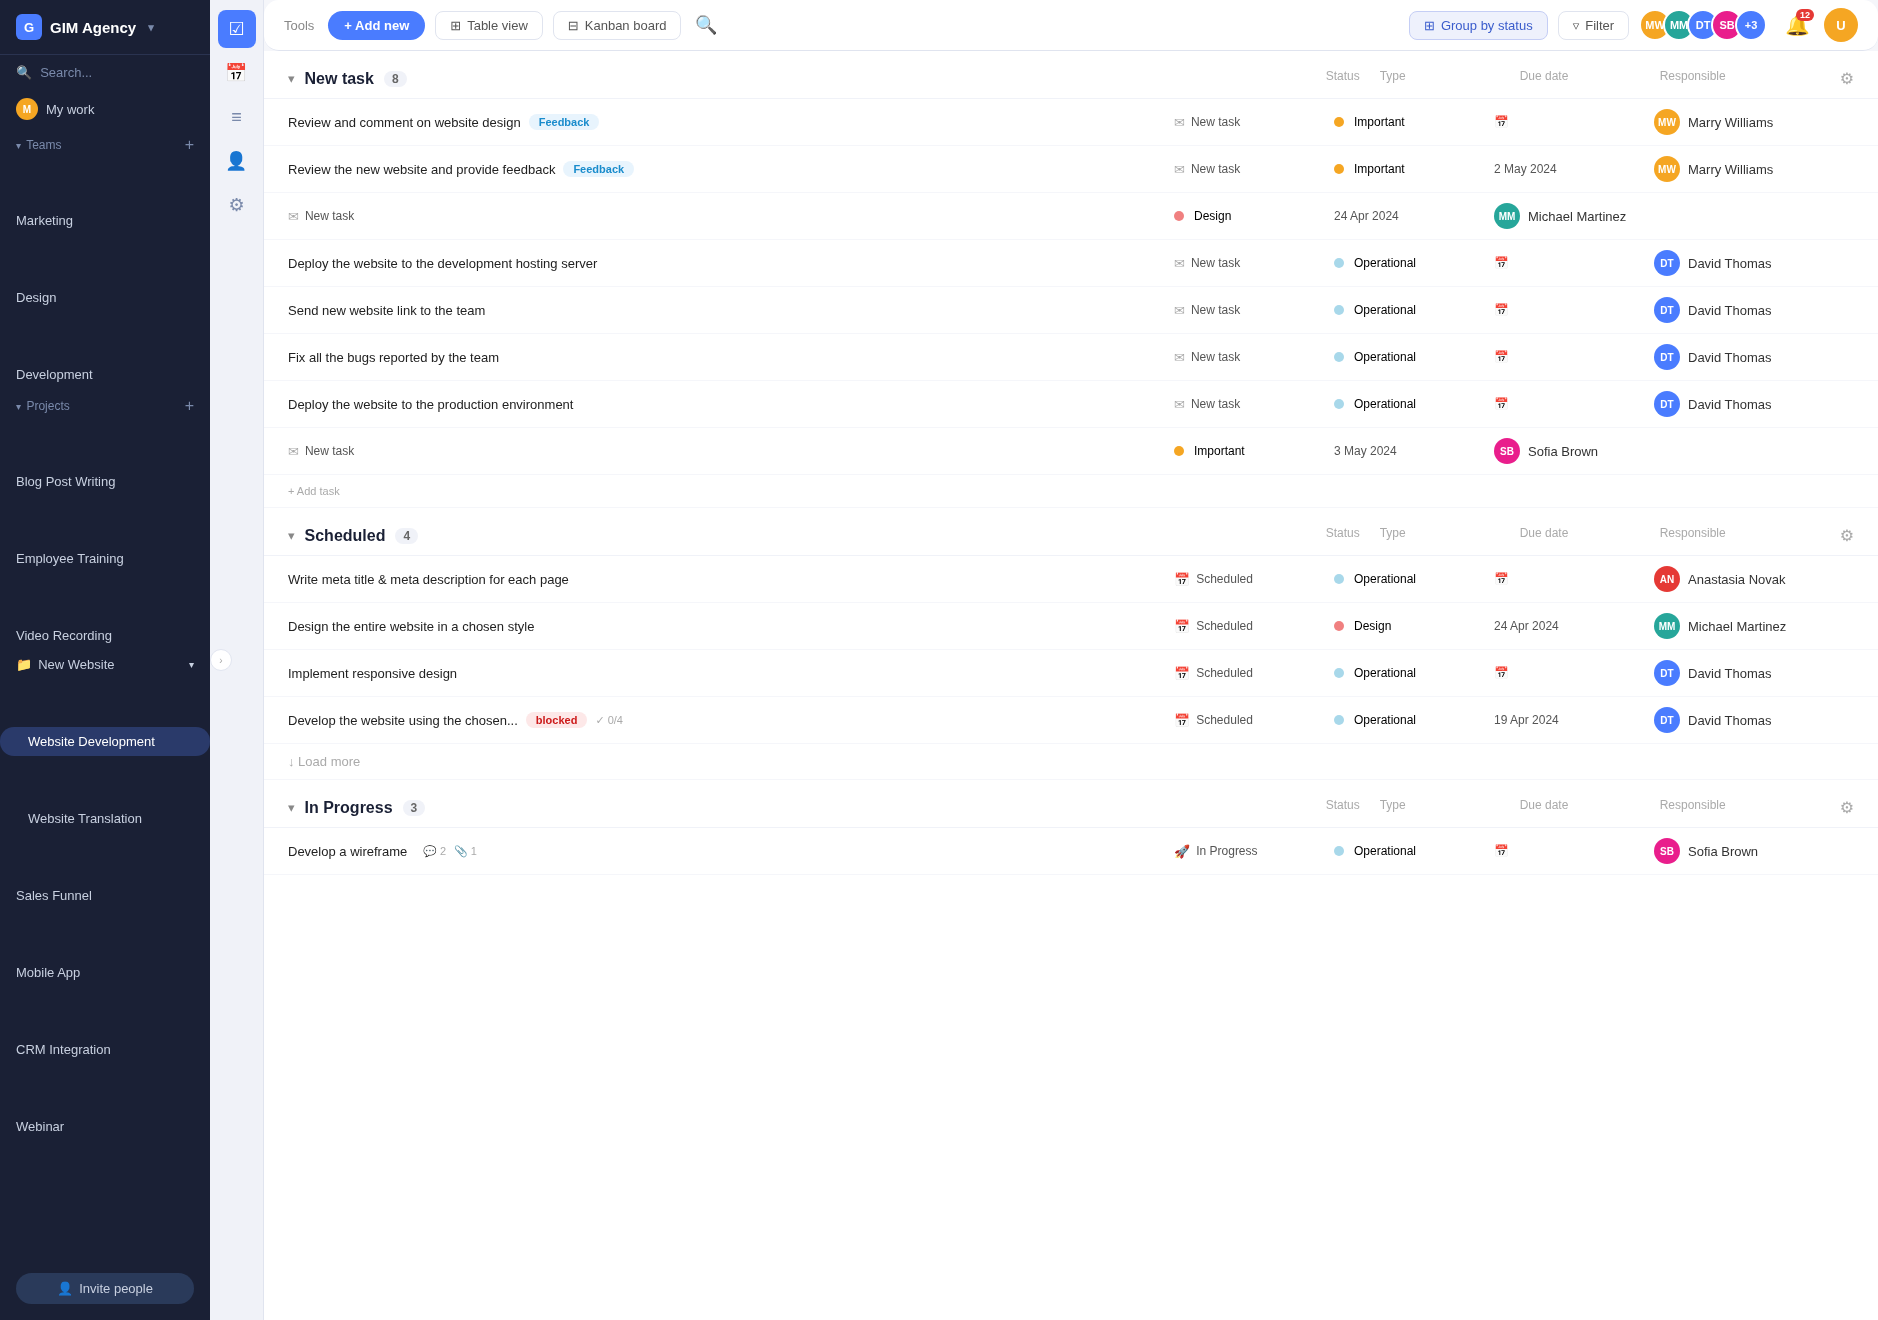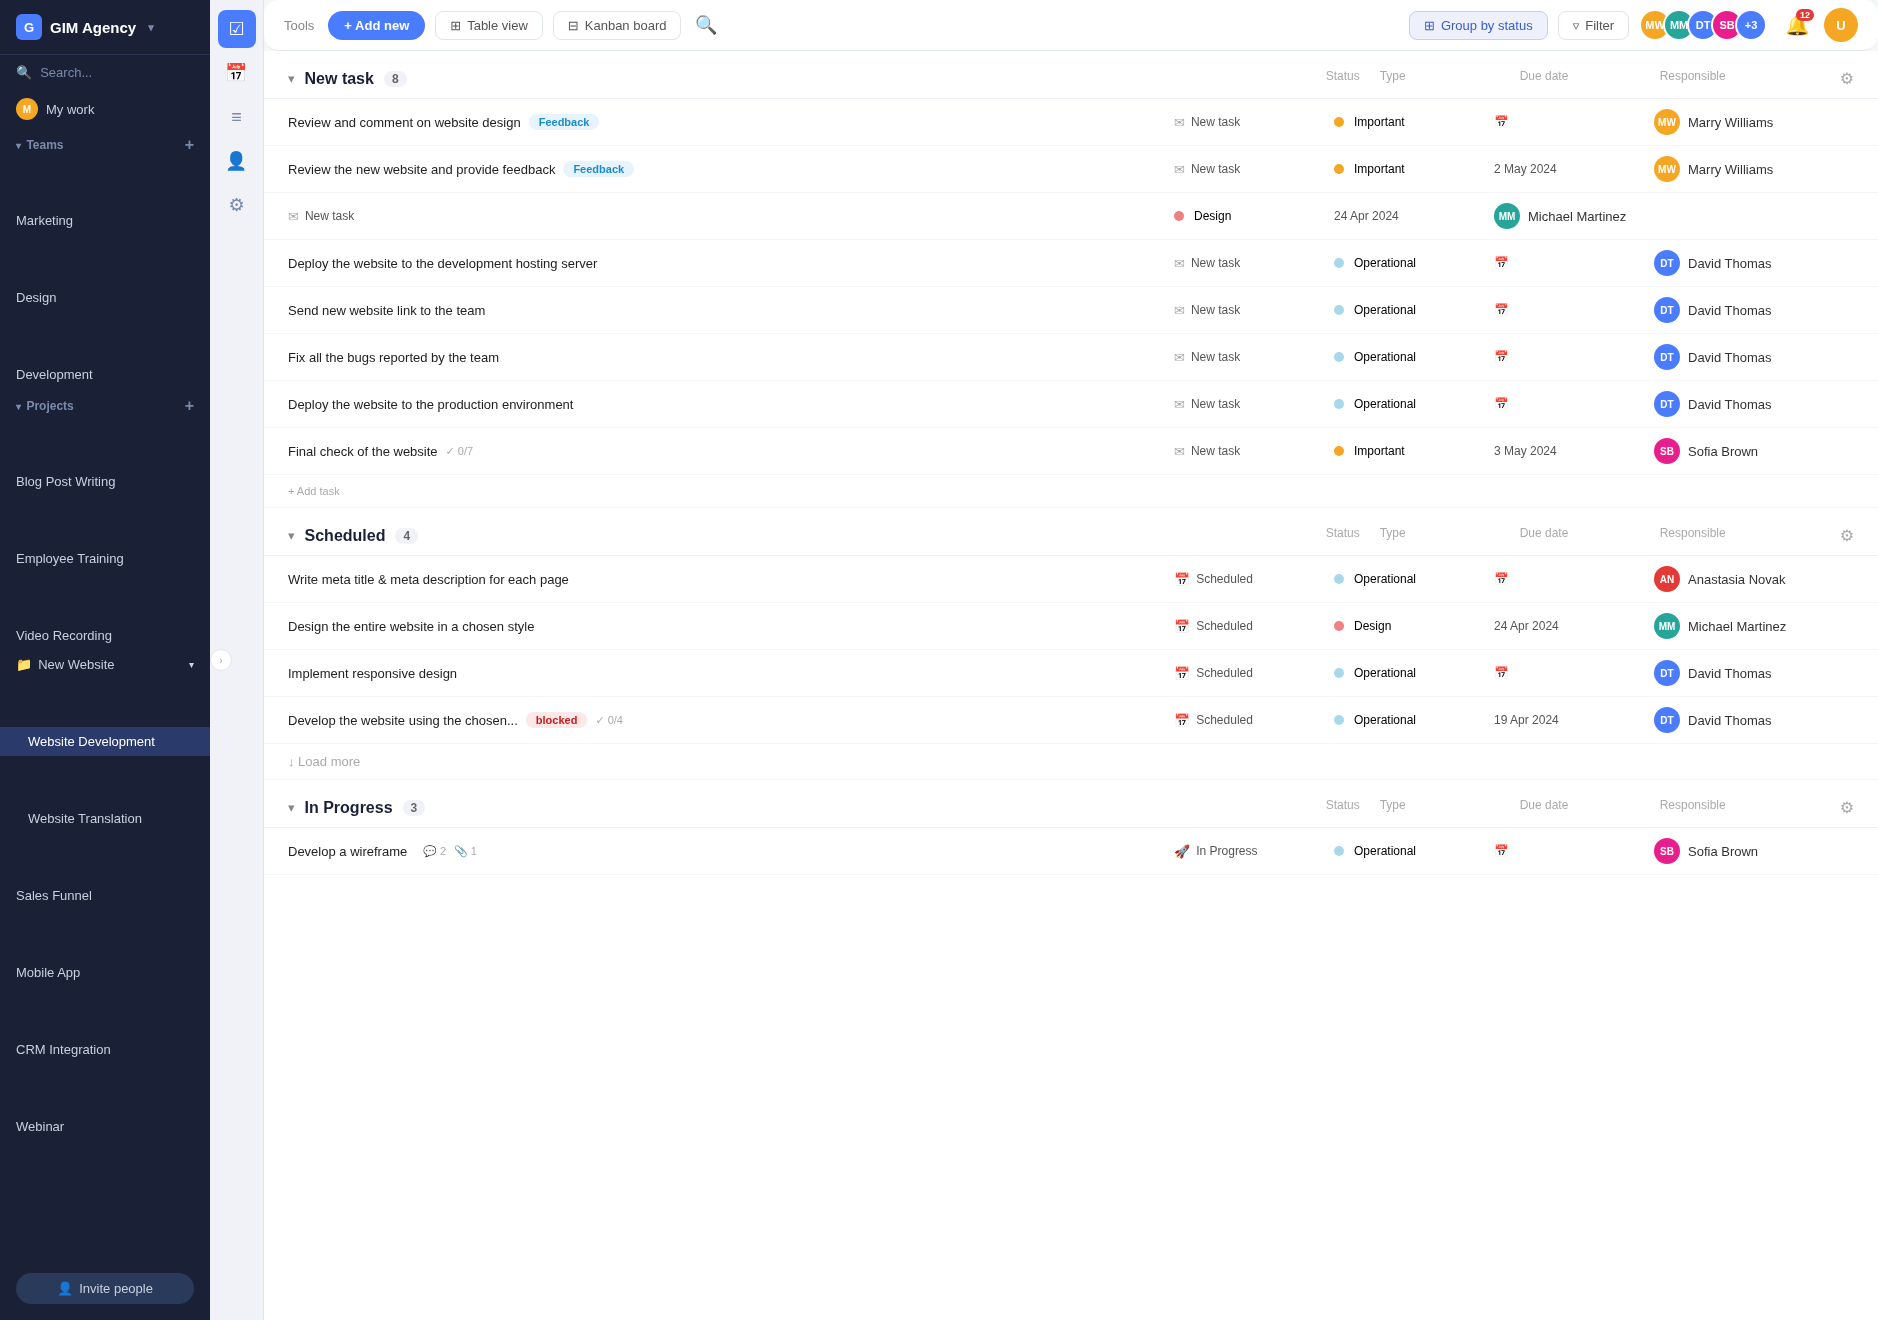--- a/index.html
+++ b/index.html
@@ -48,34 +48,34 @@
     }
     .my-work-avatar {
       width: 22px; height: 22px; border-radius: 50%;
       background: #f5a623;
       display: flex; align-items: center; justify-content: center;
       font-size: 10px; color: white; font-weight: bold;
     }
     .sidebar-section-header {
       display: flex; align-items: center; justify-content: space-between;
       padding: 8px 16px 4px;
-      font-size: 12px; font-weight: 700; color: #7a8aab;
+      font-size: 12px; font-weight: 400; color: #7a8aab;
       text-transform: none;
     }
     .sidebar-item {
       display: flex; align-items: center; gap: 8px;
       padding: 7px 16px;
       color: #c8d0e0;
       font-size: 13px;
       cursor: pointer;
       border-radius: 0;
       margin-top: 48px;
     }
     .sidebar-item.active { background: #2a3a6a; color: #fff; }
-    .sidebar-item.sub { padding-left: 28px; }
+    .sidebar-item.sub { padding-left: 28px; border-radius: 14px; }
     .sidebar-item.sub.active { background: #2a3a6a; }
     .sidebar-invite {
       margin: auto 16px 16px;
       background: #2a3a5a;
       color: #c8d0e0;
       border: none;
       border-radius: 20px;
       padding: 8px 16px;
       font-size: 13px;
       cursor: pointer;
@@ -598,24 +598,20 @@
         <div class="due-cell due-empty">
           <span>📅</span>
         </div>
         <div class="responsible-cell">
           <div class="resp-avatar av-blue">DT</div>
           <span>David Thomas</span>
         </div>
       </div>
 
       <div class="task-row">
-        <div class="task-name-cell">
-          <span class="task-name">Final check of the website</span>
-          <span class="task-subtask">✓ 0/7</span>
-        </div>
         <div class="status-cell">
           <span style="font-size:13px;color:#aaa;">✉</span>
           <span>New task</span>
         </div>
         <div class="type-cell">
           <span class="type-dot type-important"></span>
           <span>Important</span>
         </div>
         <div class="due-cell">3 May 2024</div>
         <div class="responsible-cell">

